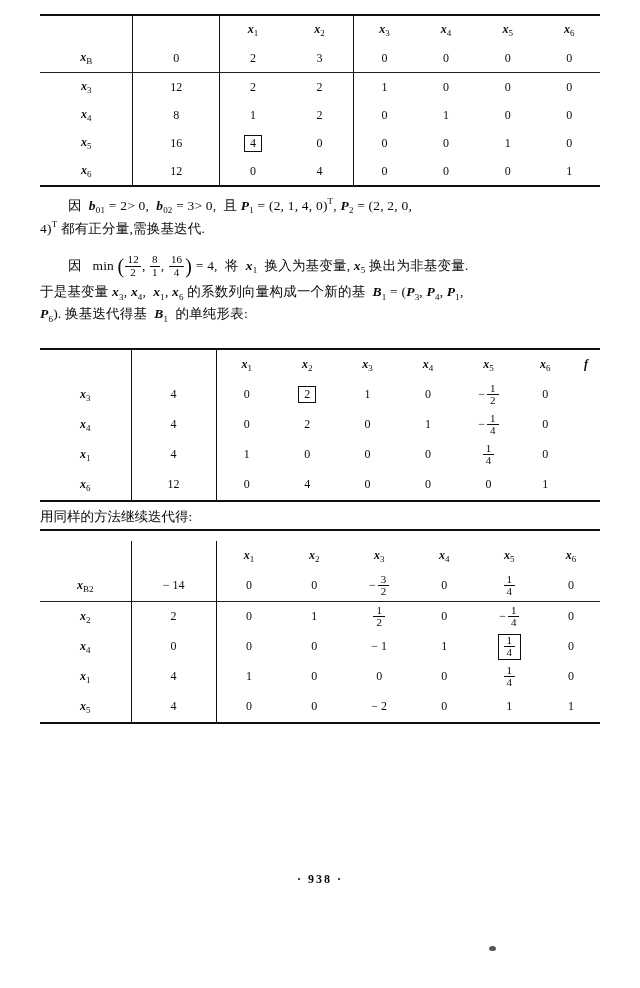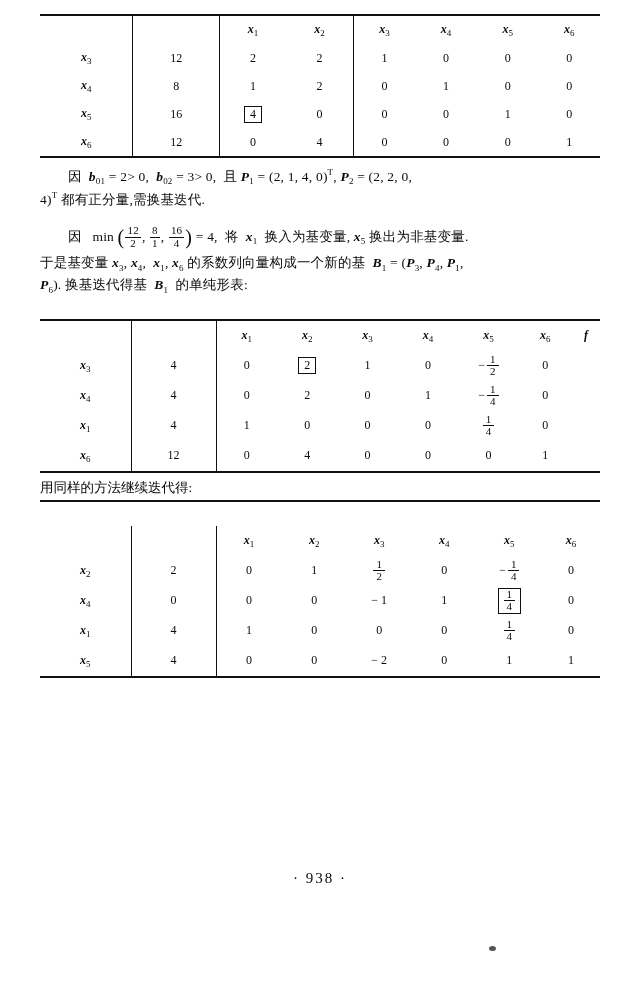--- a/index.html
+++ b/index.html
@@ -64,36 +64,37 @@
     text-align:justify;
     letter-spacing:0.2px;
   }
   .para .ind{display:inline-block;width:28px;}
   .italicvar{font-style:italic;font-weight:bold;}
 
   .blk{margin-top:8px;}
   .blk2{margin-top:4px;}
 
   .section-head{
-    width:560px;margin:6px auto 16px auto;
+    width:560px;margin:6px auto 2px auto;
     font-size:13.5px;
     font-weight:normal;
   }
   .underline-head{
     border-bottom:2px solid #111;
     padding-bottom:3px;
   }
 
   .footer{
     position:absolute;
     left:0;right:0;
     bottom:26px;
     text-align:center;
-    font-size:15px;
+    font-size:12px;
     letter-spacing:2px;
+    font-weight:bold;
   }
   .spot{
     position:absolute;
     width:6px;height:6px;
     background:#2a2a2a;
     border-radius:50%;
     opacity:.8;
   }
   .minfrac{
     display:inline-block;
@@ -120,20 +121,30 @@
     <tbody>
         <tr class="rule-top">
       <td style="width:78px;" class="vline-r"></td>
       <td style="width:72px;" class="vline-r"></td>
       <td style="width:56px;"><span class="var">x</span><span class="sub">1</span></td>
       <td style="width:56px;" class="vline-r"><span class="var">x</span><span class="sub">2</span></td>
       <td style="width:52px;"><span class="var">x</span><span class="sub">3</span></td>
       <td style="width:52px;"><span class="var">x</span><span class="sub">4</span></td>
       <td style="width:52px;"><span class="var">x</span><span class="sub">5</span></td>
       <td style="width:52px;"><span class="var">x</span><span class="sub">6</span></td>
+    </tr>
+    <tr class="rule-thin">
+      <td class="vline-r"><span class="var">x</span><span class="sub">B</span></td>
+      <td class="vline-r">0</td>
+      <td>2</td>
+      <td class="vline-r">3</td>
+      <td>0</td>
+      <td>0</td>
+      <td>0</td>
+      <td>0</td>
     </tr>
     <tr>
       <td class="vline-r"><span class="var">x</span><span class="sub">3</span></td>
       <td class="vline-r">12</td>
       <td>2</td>
       <td class="vline-r">2</td>
       <td>1</td>
       <td>0</td>
       <td>0</td>
       <td>0</td>
@@ -261,20 +272,30 @@
         <tr>
       <td style="width:78px;" class="vline-r"></td>
       <td style="width:72px;" class="vline-r"></td>
       <td style="width:56px;"><span class="var">x</span><span class="sub">1</span></td>
       <td style="width:56px;"><span class="var">x</span><span class="sub">2</span></td>
       <td style="width:56px;"><span class="var">x</span><span class="sub">3</span></td>
       <td style="width:56px;"><span class="var">x</span><span class="sub">4</span></td>
       <td style="width:56px;"><span class="var">x</span><span class="sub">5</span></td>
       <td style="width:50px;"><span class="var">x</span><span class="sub">6</span></td>
     </tr>
+    <tr class="rule-thin">
+      <td class="vline-r"><span class="var">x</span><span class="sub">B2</span></td>
+      <td class="vline-r">− 14</td>
+      <td>0</td>
+      <td>0</td>
+      <td><span class="neg">−</span><span class="frac"><span class="num">3</span><span class="den">2</span></span></td>
+      <td>0</td>
+      <td><span class="frac"><span class="num">1</span><span class="den">4</span></span></td>
+      <td>0</td>
+    </tr>
     <tr>
       <td class="vline-r"><span class="var">x</span><span class="sub">2</span></td>
       <td class="vline-r">2</td>
       <td>0</td>
       <td>1</td>
       <td><span class="frac"><span class="num">1</span><span class="den">2</span></span></td>
       <td>0</td>
       <td><span class="neg">−</span><span class="frac"><span class="num">1</span><span class="den">4</span></span></td>
       <td>0</td>
     </tr>

